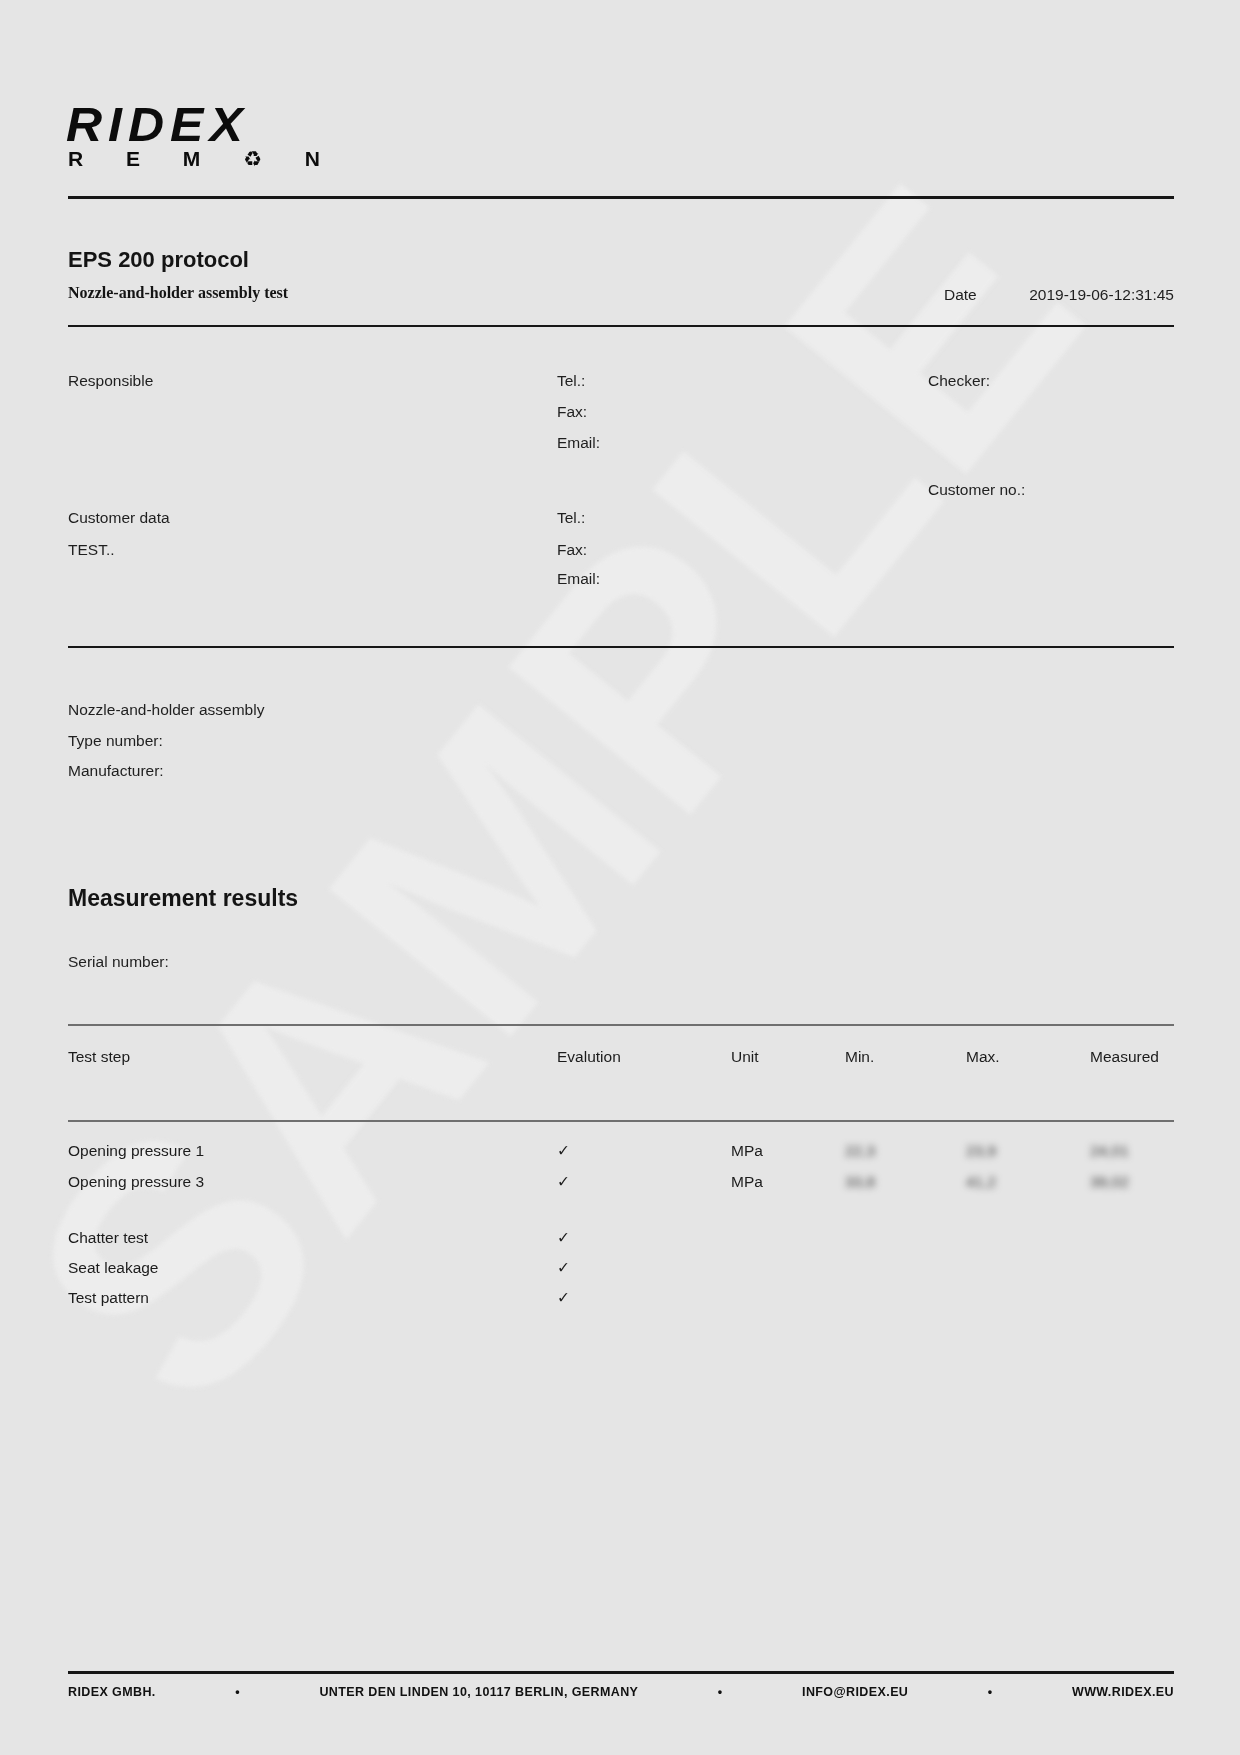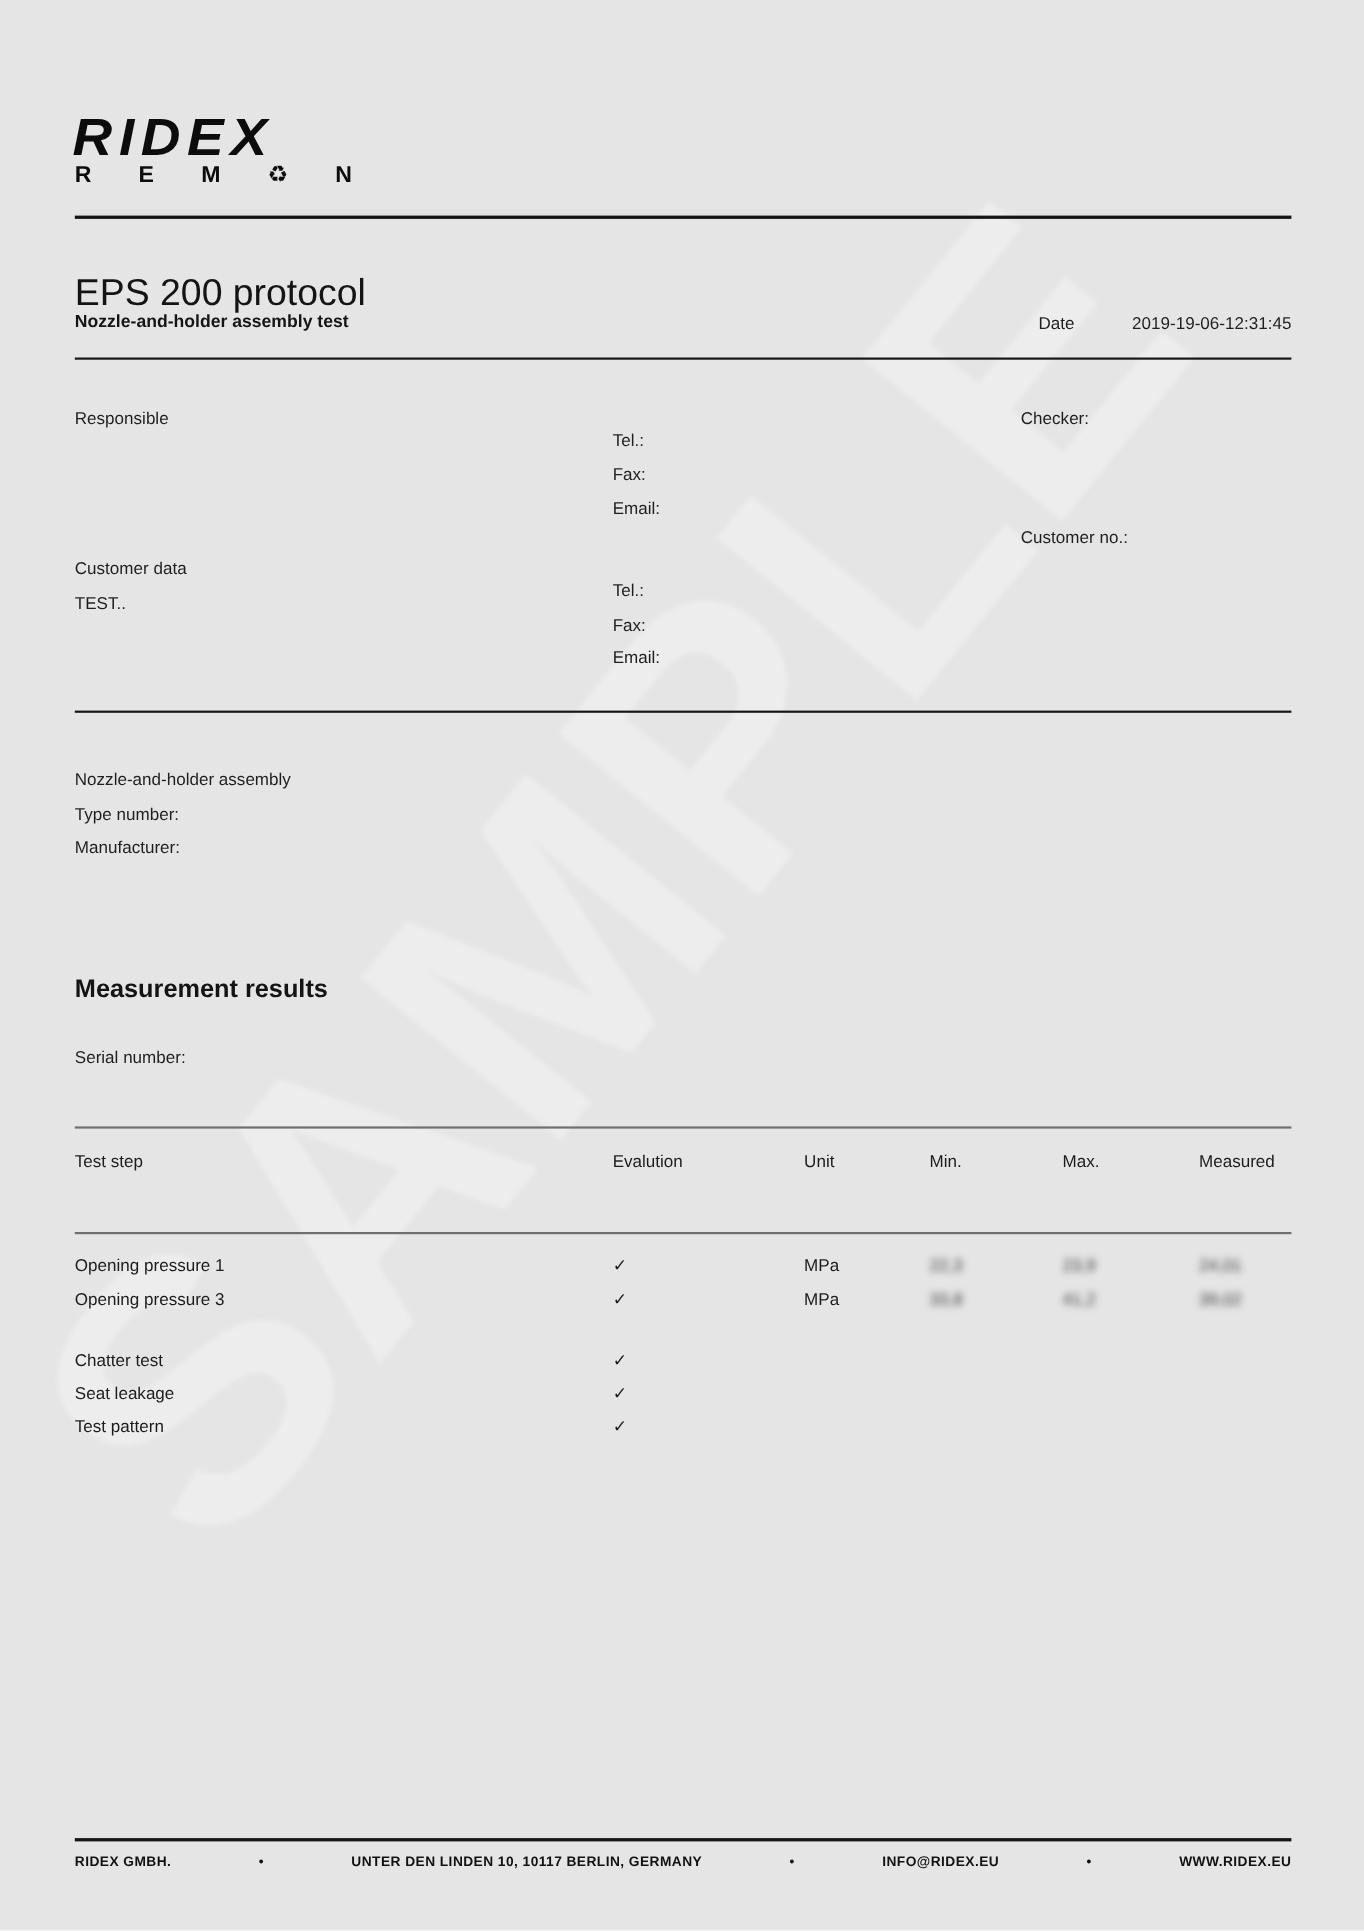--- a/index.html
+++ b/index.html
@@ -54,28 +54,28 @@
     color: #0c0c0c;
     line-height: 1.1;
   }
 
   
   .rule { left: 68px; width: 1106px; background: #161616; }
   .rule.thick { height: 3px; }
   .rule.thin  { height: 1.5px; }
   .rule.gray  { height: 2px; background: #6f6f6f; }
 
-  .title      { left: 68px; top: 247px; font-size: 34px; font-weight: 400; color: #141414; }
-  .subtitle   { left: 68px; top: 284px; font-size: 16px; font-weight: 700; color: #141414; }
+  .title      { left: 68px; top: 247px; font-size: 22px; font-weight: 700; color: #141414; }
+  .subtitle   { left: 68px; top: 284px; font-size: 16px; font-weight: 700; color: #141414; font-family: Liberation Serif, serif; }
   .date-label { left: 944px; top: 285px; font-size: 15.5px; }
   .date-value { right: 66px; top: 285px; font-size: 15.5px; text-align: right; }
 
   .lbl { font-size: 15.5px; line-height: 20px; color: #1f1f1f; }
   .col-left  { left: 68px; }
-  .col-mid   { left: 557px; margin-top: 20px; }
+  .col-mid   { left: 557px; }
   .col-right { left: 928px; }
 
   .h2 { left: 68px; top: 885px; font-size: 23px; font-weight: 700; color: #141414; }
 
   
   .thead span, .trow span { position: absolute; top: 0; font-size: 15.5px; line-height: 20px; white-space: nowrap; }
   .thead { position: absolute; left: 68px; width: 1106px; height: 20px; }
   .trow  { position: absolute; left: 68px; width: 1106px; height: 20px; }
   .c-step { left: 0; }
   .c-eval { left: 489px; }

